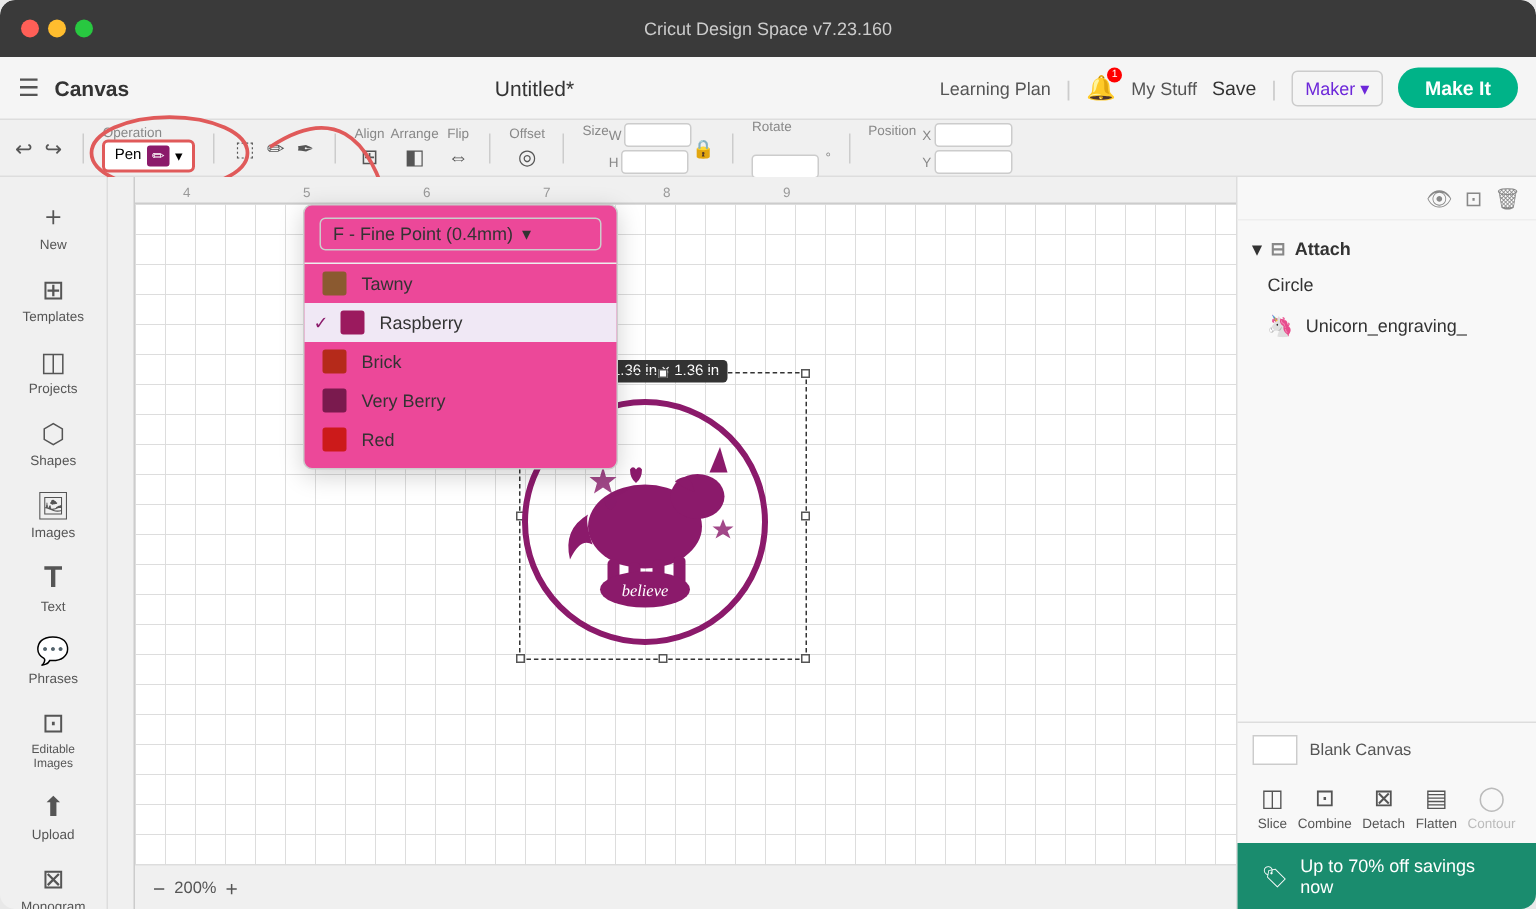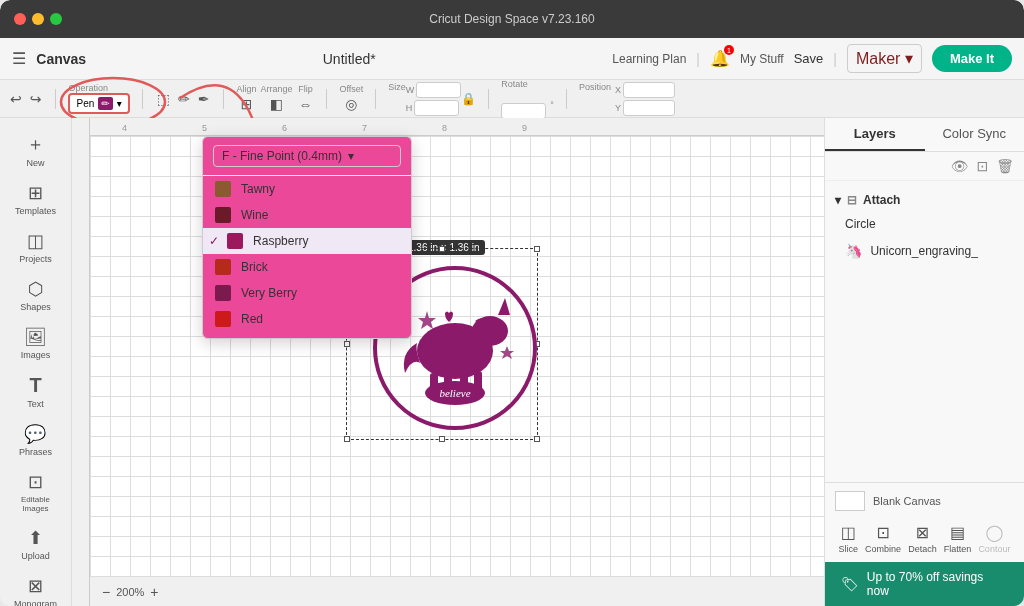--- a/index.html
+++ b/index.html
@@ -32,21 +32,21 @@
       border-bottom: 1px solid #ddd;
       gap: 12px;
     }
     .menubar-left { display: flex; align-items: center; gap: 10px; flex: 0 0 auto; }
     .menubar-center { flex: 1; display: flex; align-items: center; justify-content: center; }
     .menubar-right { display: flex; align-items: center; gap: 10px; }
     .canvas-label { font-size: 14px; font-weight: 600; color: #333; }
     .doc-title { font-size: 14px; color: #333; }
     .btn-make { background: #00b388; color: white; border: none; border-radius: 20px; padding: 6px 18px; font-size: 13px; font-weight: 600; cursor: pointer; }
     .btn-save { background: none; border: none; font-size: 13px; color: #333; cursor: pointer; }
-    .btn-maker { background: none; border: 1px solid #ccc; border-radius: 4px; font-size: 16px; color: #7f1d1d; cursor: pointer; padding: 4px 8px; }
+    .btn-maker { background: none; border: 1px solid #ccc; border-radius: 4px; font-size: 12px; color: #6d28d9; cursor: pointer; padding: 4px 8px; }
     .hamburger-icon { font-size: 16px; color: #555; cursor: pointer; }
     .learning-plan { font-size: 12px; color: #555; cursor: pointer; }
     .my-stuff { font-size: 12px; color: #555; cursor: pointer; }
     .divider-v { color: #ccc; font-size: 14px; }
     .notification-icon { position: relative; cursor: pointer; }
     .notification-badge { position: absolute; top: -4px; right: -4px; background: red; color: white; border-radius: 50%; width: 10px; height: 10px; font-size: 7px; display: flex; align-items: center; justify-content: center; }
 
     
     .toolbar {
       height: 38px;
@@ -185,21 +185,21 @@
       gap: 10px;
     }
     .color-item.selected { background: #f0e8f5; }
     .color-swatch { width: 16px; height: 16px; border-radius: 2px; flex-shrink: 0; }
     .check-mark { color: #8b1a6b; font-size: 12px; margin-left: -6px; margin-right: -2px; }
 
     
     .canvas-image {
       position: absolute;
       top: 140px;
-      left: 293px;
+      left: 268px;
       width: 180px;
       height: 180px;
       display: flex;
       align-items: center;
       justify-content: center;
     }
     .selection-box {
       position: absolute;
       top: 130px;
       left: 274px;
@@ -545,24 +545,20 @@
         <div class="dropdown-header-select">
           <span>F - Fine Point (0.4mm)</span>
           <span>▾</span>
         </div>
       </div>
 
       <div class="color-item">
         <div class="color-swatch" style="background:#8b5a30;"></div>
         <span>Tawny</span>
       </div>
-      <div class="color-item">
-        <div class="color-swatch" style="background:#6b1a2a;"></div>
-        <span>Wine</span>
-      </div>
       <div class="color-item selected">
         <span class="check-mark">✓</span>
         <div class="color-swatch" style="background:#9b1a5e;"></div>
         <span>Raspberry</span>
       </div>
       <div class="color-item">
         <div class="color-swatch" style="background:#b52a1a;"></div>
         <span>Brick</span>
       </div>
       <div class="color-item">
@@ -626,28 +622,20 @@
 
     <div class="zoom-bar">
       <button class="zoom-btn">−</button>
       <span>200%</span>
       <button class="zoom-btn">+</button>
     </div>
   </div>
 
   <div class="right-panel">
 
-    <div class="right-tabs">
-      <div class="right-tab active">
-        <span>Layers</span>
-      </div>
-      <div class="right-tab">
-        <span>Color Sync</span>
-      </div>
-    </div>
 
     <div class="right-panel-toolbar">
       <span class="right-panel-icon">👁</span>
       <span class="right-panel-icon">⊡</span>
       <span class="right-panel-icon">🗑</span>
     </div>
 
     <div class="layers-section">
       <div class="attach-header">
         <span>▾</span>

